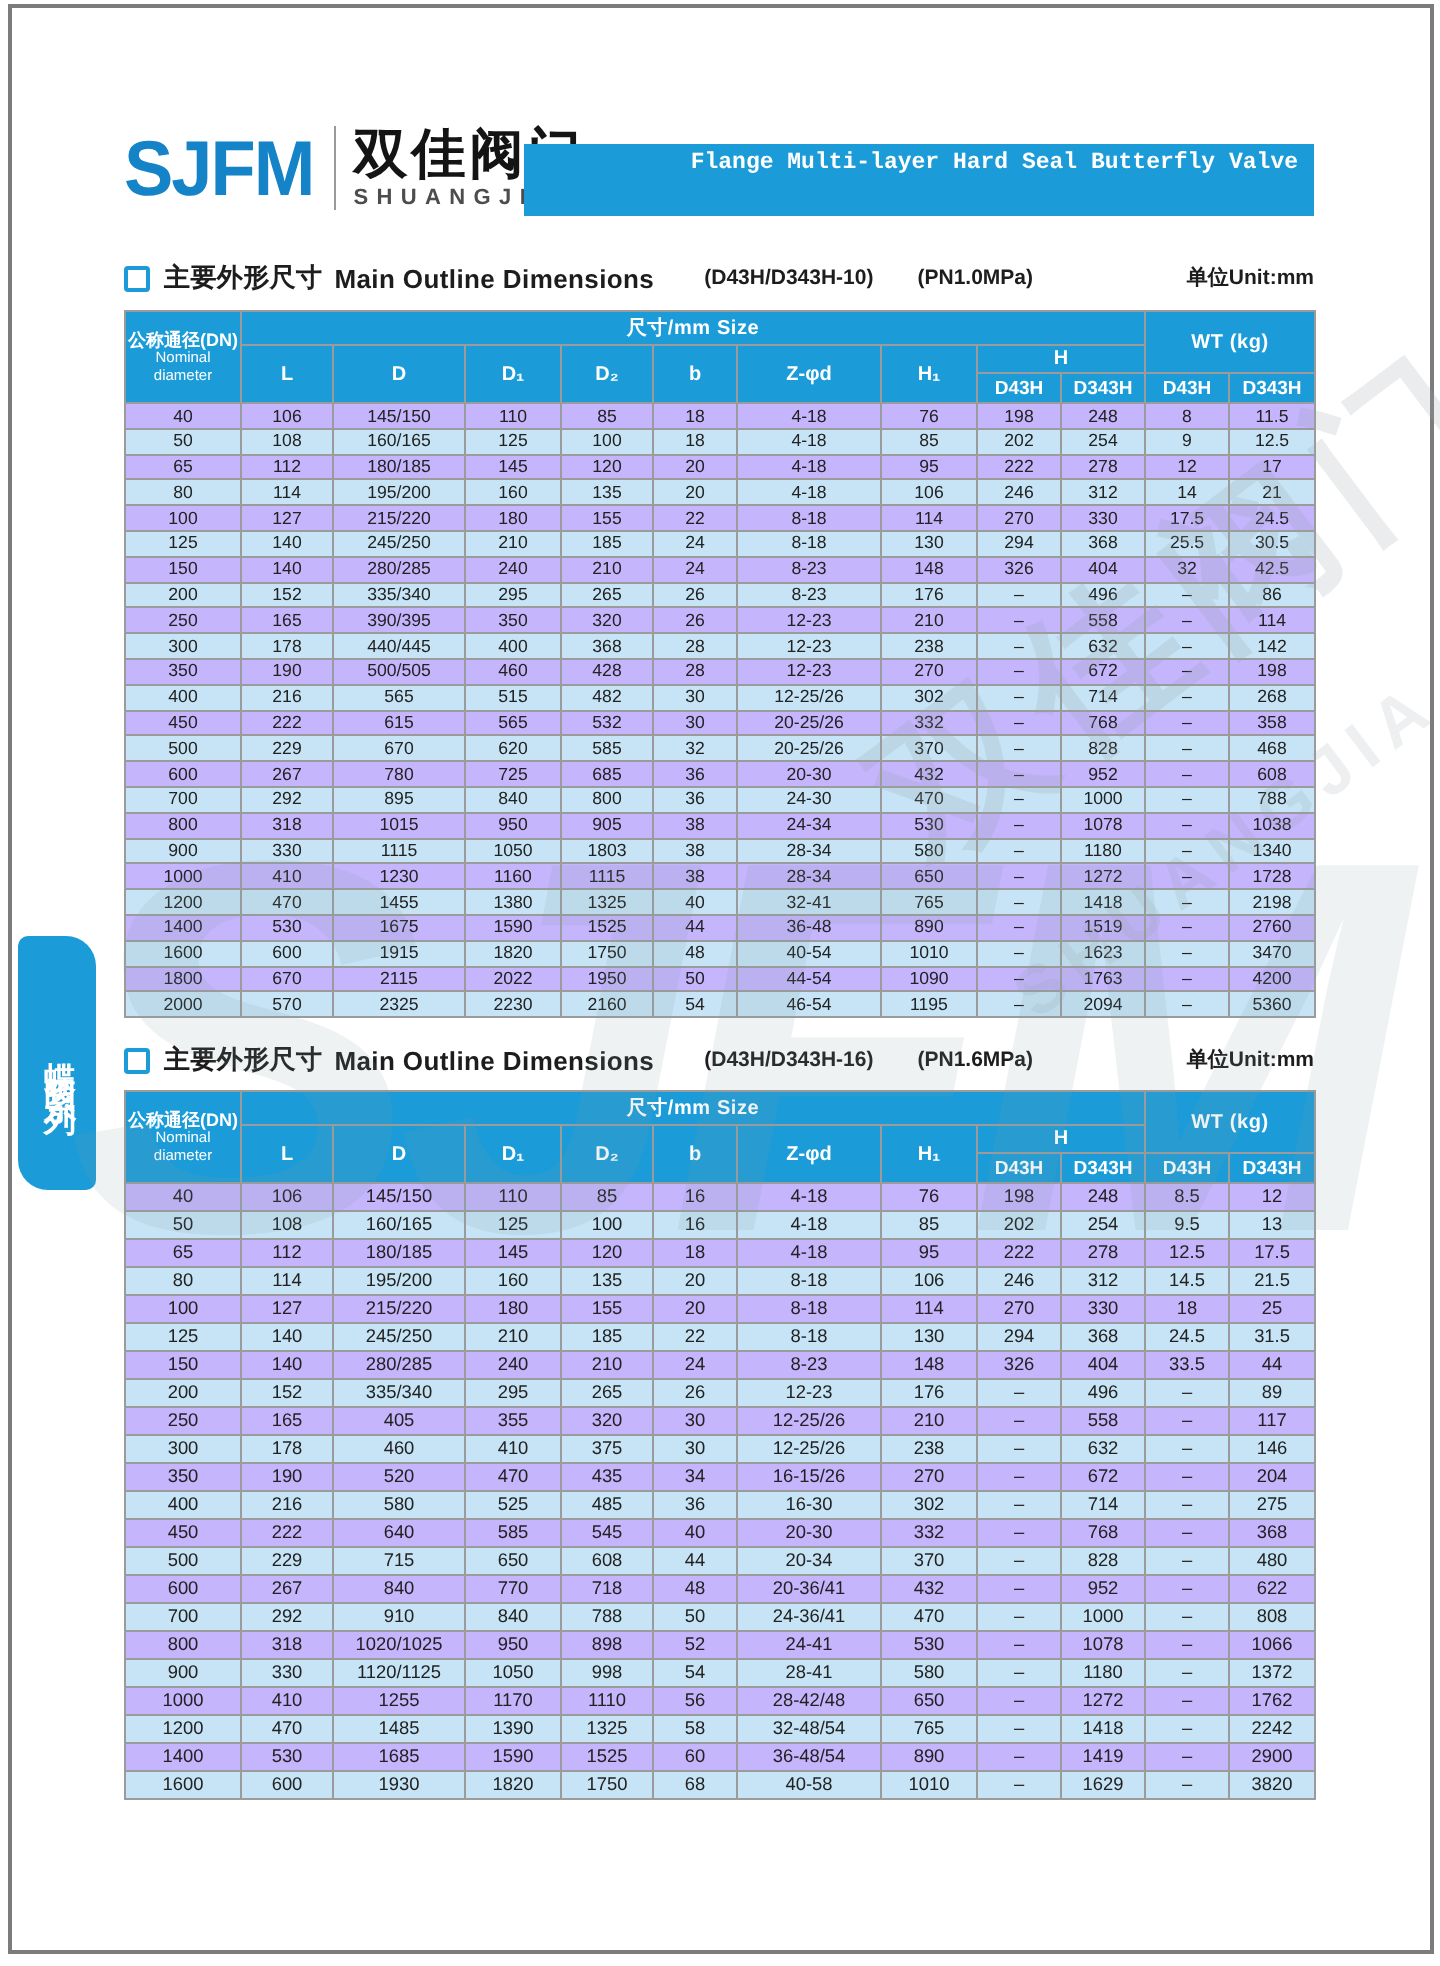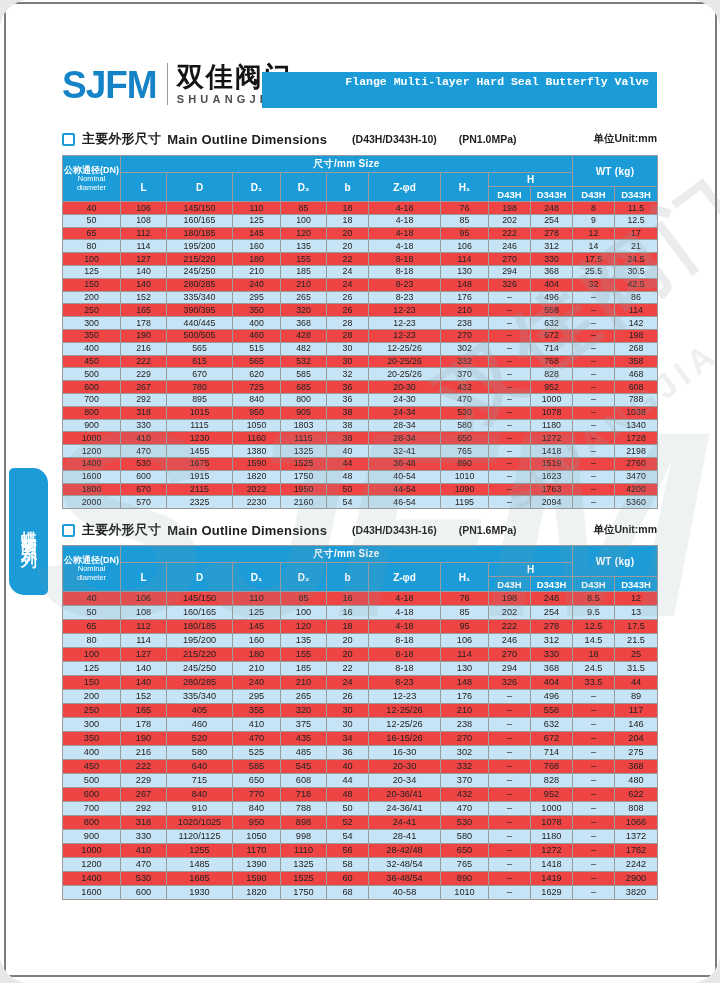--- a/index.html
+++ b/index.html
@@ -1,17 +1,17 @@
 <!DOCTYPE html>
 <html><head>
 <meta charset="utf-8">
 <style>
   html,body{margin:0;padding:0;background:#e8e8e8;}
   .page{position:relative;width:720px;height:983px;background:#ffffff;margin:0 auto;
-        font-family:"Liberation Sans", sans-serif;overflow:hidden;color:#1f1f1f;border-radius:29px;}
+        font-family:"Liberation Sans", sans-serif;overflow:hidden;color:#1f1f1f;}
   .frame{position:absolute;left:4px;top:2px;right:3px;bottom:6px;border:2px solid #7c7c7c;pointer-events:none;}
 
   
   .hdr{position:absolute;left:62px;top:58px;width:595px;height:52px;}
   .logo-row{display:flex;align-items:center;height:52px;}
   .logo-sjfm{font-size:37px;font-weight:bold;color:#1583c7;letter-spacing:-1px;line-height:1;transform:scaleY(1.05);}
   .logo-sep{width:1px;height:42px;background:#9a9a9a;margin:0 9px 0 10px;}
   .brand{display:flex;flex-direction:column;justify-content:center;}
   .brand-cn{font-size:27px;font-weight:bold;color:#141414;letter-spacing:2px;line-height:1.05;}
   .brand-en{font-size:11px;font-weight:bold;color:#4d4d4d;letter-spacing:4.2px;margin-top:1px;}
@@ -24,21 +24,21 @@
   .tbl-title{position:absolute;left:62px;width:595px;height:20px;display:flex;align-items:center;}
   .tt1{top:129px;} .tt2{top:520px;}
   .bullet{width:9px;height:9px;border:2.5px solid #1b9cd8;border-radius:2px;margin-right:7px;flex:0 0 auto;}
   .t-main{font-size:13px;font-weight:bold;color:#1d1d1d;letter-spacing:.2px;}
   .t-spec{font-size:10.5px;font-weight:bold;color:#1d1d1d;margin-left:25px;}
   .t-spec2{font-size:10.5px;font-weight:bold;color:#1d1d1d;margin-left:22px;}
   .t-unit{margin-left:auto;font-size:10.5px;font-weight:bold;color:#1d1d1d;}
 
   
   table.dim{position:absolute;left:62px;width:595px;border-collapse:collapse;table-layout:fixed;
-            background:#ef4444;}
+            background:#c4b5fd;}
   .dim1{top:155px;} .dim2{top:545px;}
   table.dim th, table.dim td{border:1px solid #9b9b9b;padding:0;text-align:center;vertical-align:middle;overflow:hidden;}
   table.dim thead th{background:#1b9cd8;color:#ffffff;font-weight:bold;}
   .gh{font-size:10px;letter-spacing:.3px;}
   .ch{font-size:10px;}
   .sh{font-size:9.5px;}
   .dnh .cn{display:block;font-size:9px;font-weight:bold;line-height:1.15;}
   .dnh .en{display:block;font-size:7.5px;font-weight:normal;line-height:1.1;}
   tr.hr1 th{height:16px;} tr.hr2 th{height:13px;} tr.hr3 th{height:14px;}
   table.dim tbody td{color:#222;}

